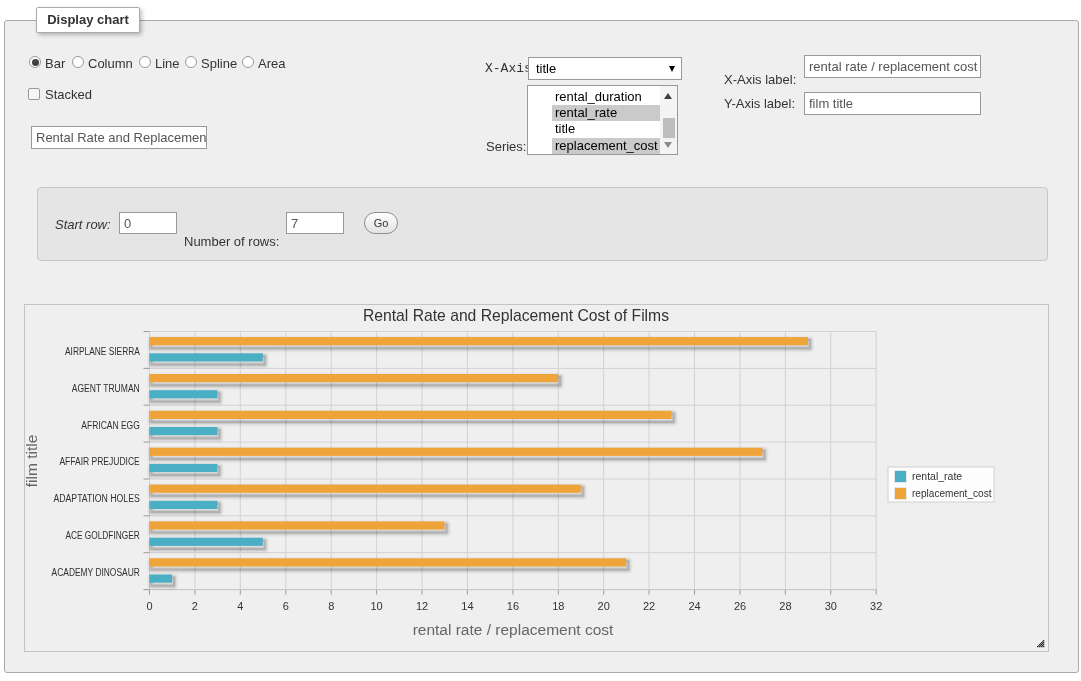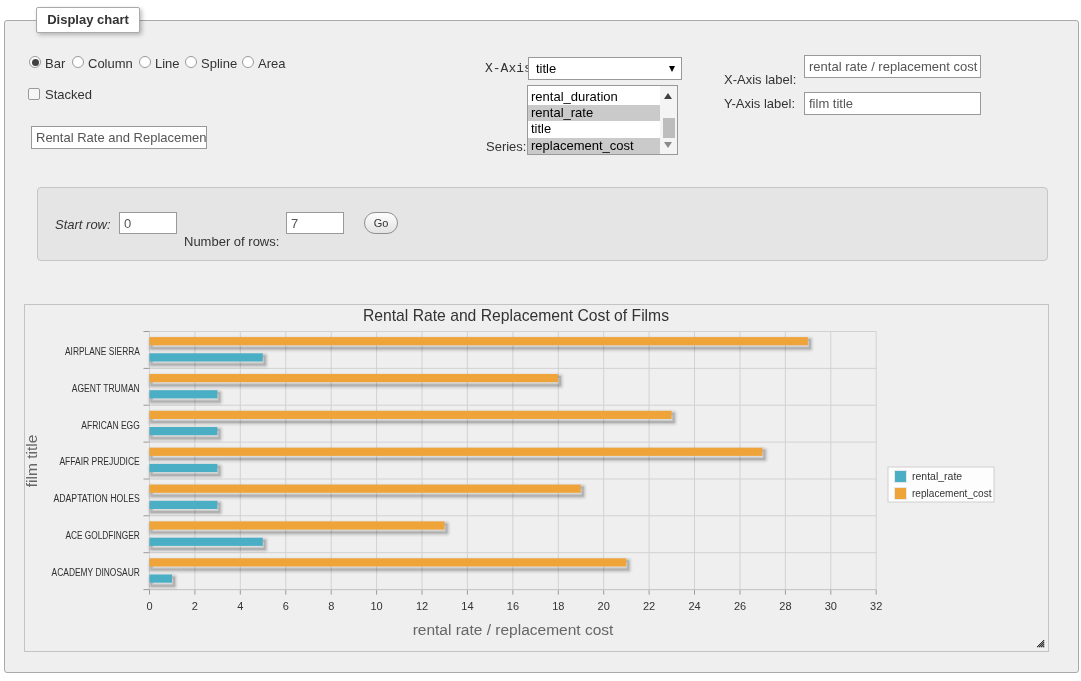--- a/index.html
+++ b/index.html
@@ -52,21 +52,21 @@
   background:#fff; border:1px solid #999;
   font-size:13px; color:#000000; line-height:21px; padding-left:7px;
 }
 #xsel .arr {
   position:absolute; right:6px; top:8px; width:0; height:0;
   border-left:3.5px solid transparent; border-right:3.5px solid transparent;
   border-top:6px solid #000;
 }
 #mlist {
   position:absolute; left:527px; top:85px; width:151px; height:70px;
-  background:#fff; border:1px solid #999; font-size:13px; color:#000;
+  background:#fff; border:1px solid #999; font-size:13px; color:#000;padding-left:24px;
 }
 #mlist { padding-top:2.6px; }
 #mlist .opt { height:16.4px; line-height:16.4px; padding-left:3px; white-space:nowrap; overflow:hidden; }
 #mlist .opt.sel { background:#cacaca; }
 #sbar {
   position:absolute; right:0; top:0; width:17px; height:68px; background:#f4f4f4;
 }
 </style>
 </head>
 <body>

